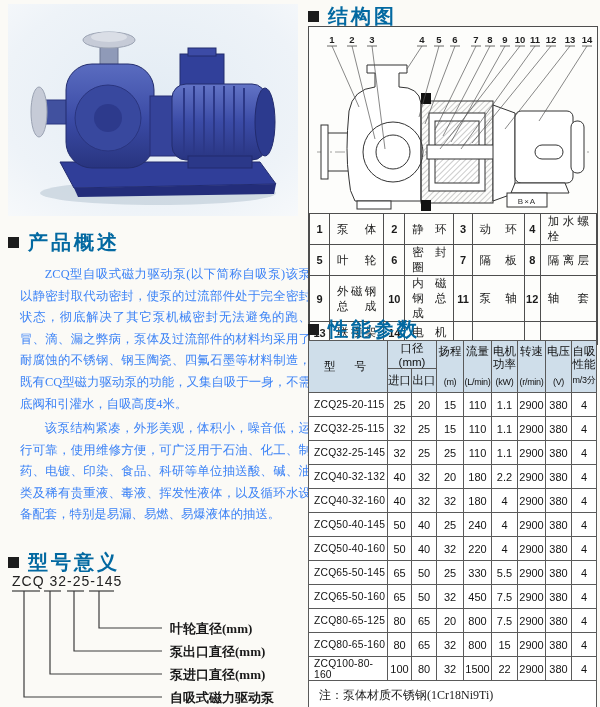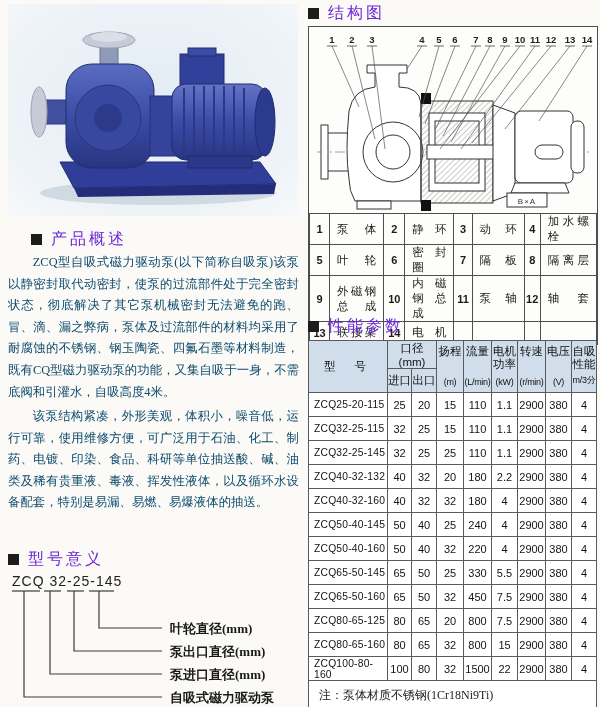--- a/index.html
+++ b/index.html
@@ -5,30 +5,30 @@
   html,body{margin:0;padding:0;}
   .page{
     position:relative;width:600px;height:707px;overflow:hidden;
     background:#fbfaf6;
     font-family:"Liberation Sans",sans-serif;
     color:#1b1b1b;
   }
   
   .sec-title{position:absolute;display:flex;align-items:center;gap:9px;}
   .sec-title .sq{width:11px;height:11px;background:#1c1c1c;flex:0 0 auto;}
-  .sec-title .tt{font-size:16px;font-weight:normal;letter-spacing:3px;color:#6d28d9;}
+  .sec-title .tt{font-size:20px;font-weight:bold;letter-spacing:3px;color:#0369a1;}
   
   .photo{position:absolute;left:8px;top:4px;width:290px;height:212px;}
   .photo svg{display:block;}
   .para{
     position:absolute;left:8px;width:291px;
     font-family:"Liberation Serif",serif;
-    font-size:12.4px;line-height:21.6px;color:#0c4a6e;
+    font-size:12.4px;line-height:21.6px;color:#3b82f6;
     text-align:justify;text-justify:inter-character;
-    text-indent:2em;margin:0;
+    text-indent:2em;margin:12px;
   }
   .p1{top:252px;}
   .p2{top:406px;}
   
   .model-diagram{position:absolute;left:4px;top:570px;width:291px;height:137px;}
   .model-code{font-size:14px;letter-spacing:1px;fill:#222;font-family:"Liberation Sans",sans-serif;}
   .mm-label{font-size:13px;font-weight:bold;fill:#1a1a1a;font-family:"Liberation Serif",serif;}
   .mm-line{stroke:#3c3c3c;stroke-width:1.2;fill:none;}
   
   .structure-box{
@@ -132,21 +132,21 @@
           <line x1="206" y1="82" x2="206" y2="154"></line>
         <line x1="216" y1="82" x2="216" y2="154"></line>
           <line x1="226" y1="82" x2="226" y2="154"></line>
         <line x1="236" y1="84" x2="236" y2="152"></line>
       </g>
       <ellipse cx="257" cy="118" rx="10" ry="34" fill="#2c3a8e" stroke="#222b6e"></ellipse>
       <rect x="180" y="152" width="64" height="12" fill="#2b3889" stroke="#222b6e"></rect>
     </svg>
   </div>
 
-  <div class="sec-title" style="left:8px;top:229px;margin-left:23px;">
+  <div class="sec-title" style="left:8px;top:229px;">
     <span class="sq"></span>
     <span class="tt">产品概述</span>
   </div>
 
   <p class="para p1">ZCQ型自吸式磁力驱动泵(以下简称自吸泵)该泵以静密封取代动密封，使泵的过流部件处于完全密封状态，彻底解决了其它泵机械密封无法避免的跑、冒、滴、漏之弊病，泵体及过流部件的材料均采用了耐腐蚀的不锈钢、钢玉陶瓷、四氟石墨等材料制造，既有CQ型磁力驱动泵的功能，又集自吸于一身，不需底阀和引灌水，自吸高度4米。</p>
   <p class="para p2">该泵结构紧凑，外形美观，体积小，噪音低，运行可靠，使用维修方便，可广泛用于石油、化工、制药、电镀、印染、食品、科研等单位抽送酸、碱、油类及稀有贵重液、毒液、挥发性液体，以及循环水设备配套，特别是易漏、易燃、易爆液体的抽送。</p>
 
   <div class="sec-title" style="left:8px;top:549px;">
     <span class="sq"></span>
     <span class="tt">型号意义</span>

